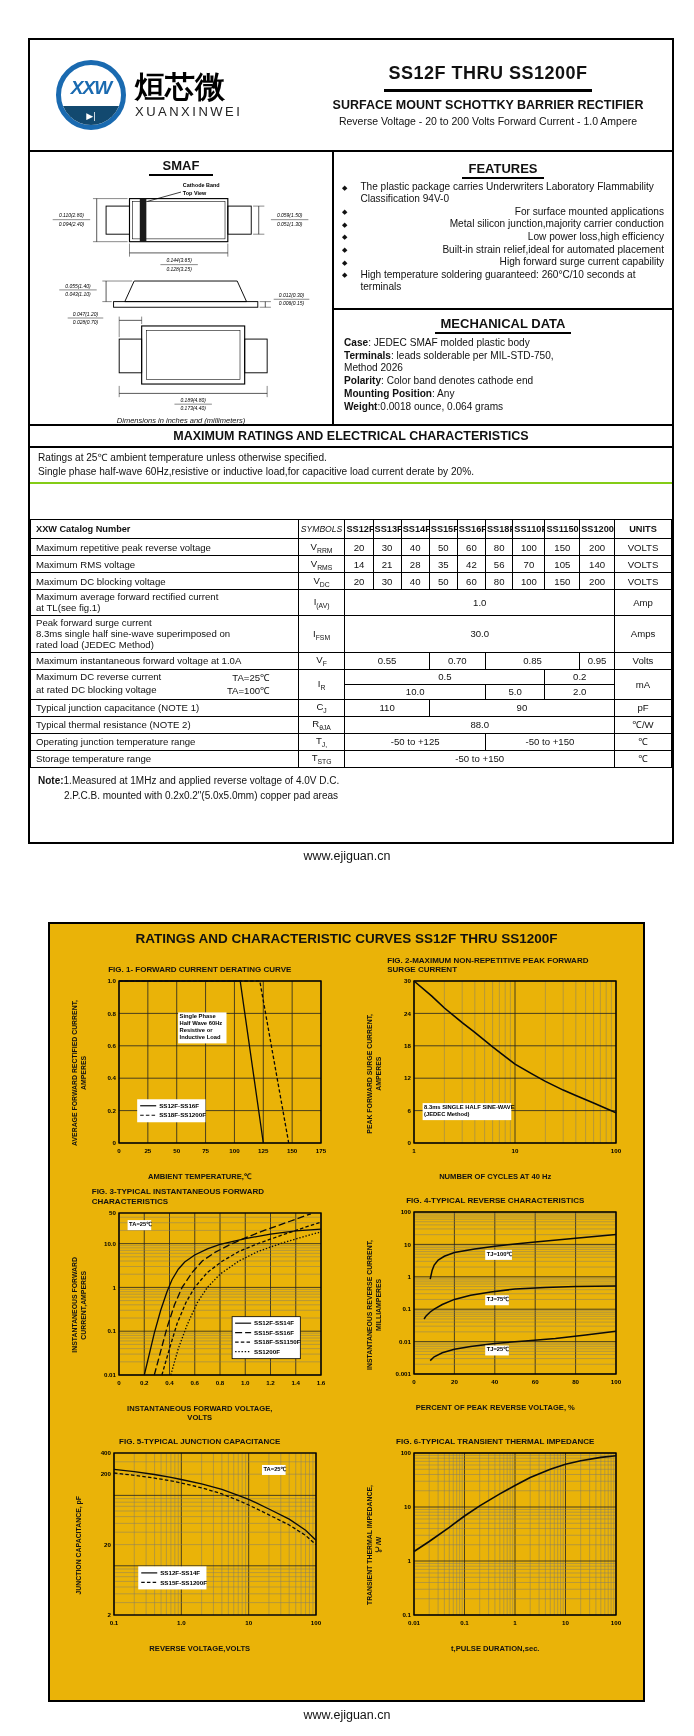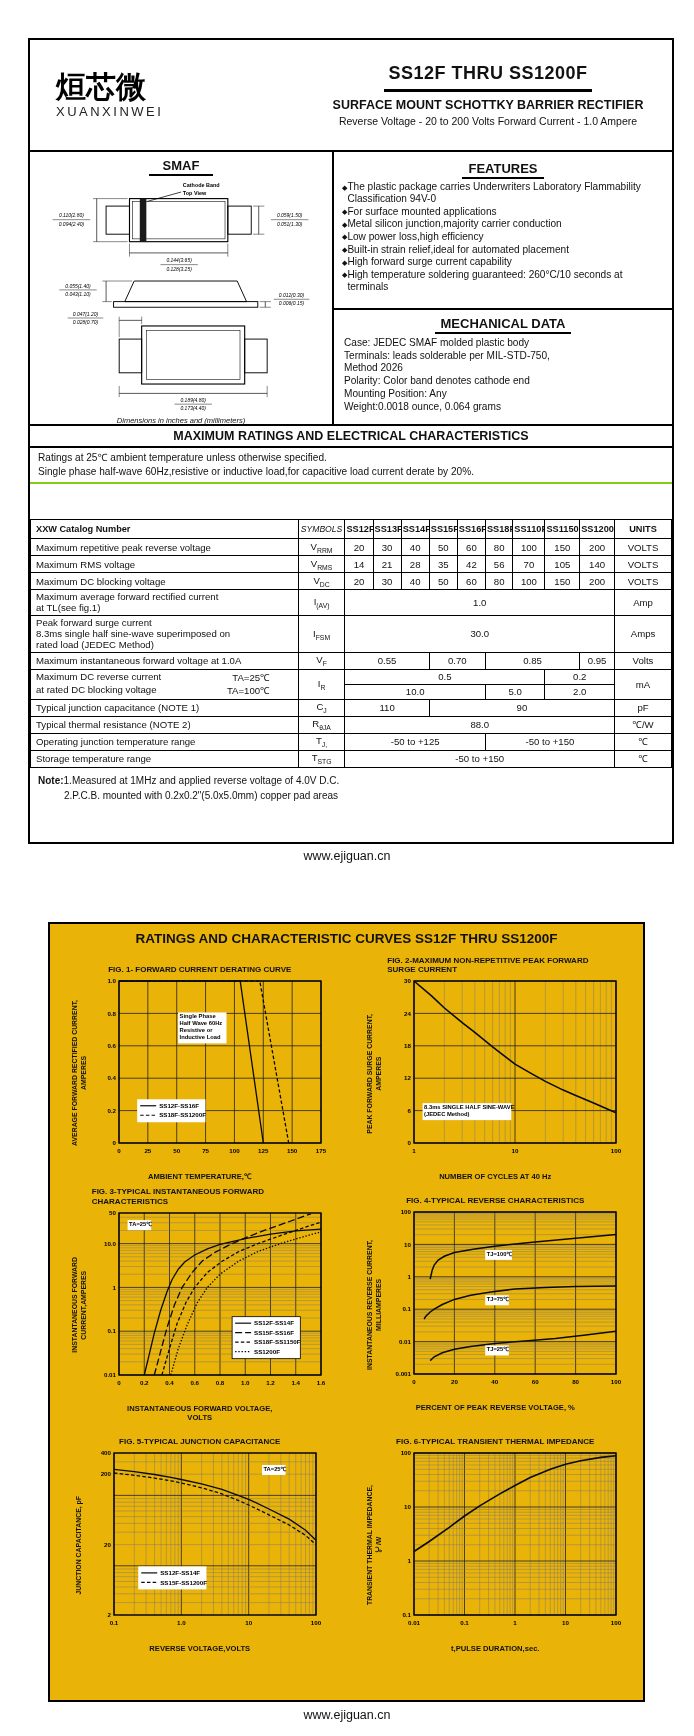--- a/index.html
+++ b/index.html
@@ -20,24 +20,24 @@
   
   .cols{display:flex;height:272px;box-sizing:border-box;}
   .leftcol{width:304px;border-right:2px solid #000;box-sizing:border-box;text-align:center;padding-top:4px;}
   .smaf-name{font-size:13px;font-weight:bold;display:inline-block;border-bottom:2px solid #000;padding:0 14px 1px 14px;margin-bottom:2px;}
   .pkg-caption{font-size:7.5px;font-style:italic;margin-top:-2px;}
   .rightcol{flex:1;display:flex;flex-direction:column;}
   .features{height:158px;border-bottom:2px solid #000;box-sizing:border-box;padding:5px 8px 0 8px;}
   .sec-head{text-align:center;margin:2px 0 4px 0;}
   .sec-head span{font-size:13px;font-weight:bold;border-bottom:2px solid #000;padding:0 6px 1px 6px;}
   .feat-list{margin:2px 0 0 0;padding:0;list-style:none;font-size:10.1px;line-height:1.2;}
-  .feat-list li{display:flex;gap:0;margin-bottom:.5px;}
+  .feat-list li{display:flex;gap:13px;margin-bottom:.5px;justify-content:space-between;}
   .feat-list li .blt{font-size:7px;margin-top:2.5px;flex:0 0 auto;}
   .mech{padding:4px 10px 0 10px;font-size:10.1px;line-height:1.28;}
-  .mech .ml b{font-weight:normal;}
+  .mech .ml b{font-weight:bold;}
   
   .banner{border-top:2px solid #000;border-bottom:2px solid #000;text-align:center;font-weight:bold;font-size:12.5px;padding:3px 0;}
   .conds{font-size:10.1px;padding:3px 20px 4px 8px;border-bottom:2px solid #84cc16;line-height:1.35;}
   
   table.rt{width:100%;border-collapse:collapse;table-layout:fixed;font-size:9.6px;margin-top:35px;}
   table.rt th,table.rt td{border:1px solid #000;text-align:center;padding:1.5px 2px;box-sizing:border-box;overflow:hidden;}
   table.rt th{font-weight:bold;font-size:9.2px;padding:4px 1px;}
   table.rt th.cor,table.rt td.lab{text-align:left;padding-left:5px;}
   table.rt th.symh{font-style:italic;font-size:8.6px;font-weight:normal;}
   table.rt sub{font-size:6.8px;}
@@ -58,20 +58,26 @@
   .dimtext{font-size:5.3px;font-style:italic;}
   .pkg-lbl{font-size:5.8px;font-weight:bold;}
 </style>
 </head>
 <body>
 
 <div class="page1">
 
   <div class="hdr">
     <div class="logo">
+      <div class="logo-circle">
+        <span class="logo-xxw">XXW</span>
+        <div class="logo-band">
+            <span>▶|</span>
+          </div>
+      </div>
       <div>
         <div class="logo-cn">烜芯微</div>
         <div class="logo-py">XUANXINWEI</div>
       </div>
     </div>
     <div class="titles">
       <div class="ptitle">SS12F THRU SS1200F</div>
       <div class="subtitle">SURFACE MOUNT SCHOTTKY BARRIER RECTIFIER</div>
       <div class="tagline">Reverse Voltage - 20 to 200 Volts   Forward Current - 1.0 Ampere</div>
     </div>

